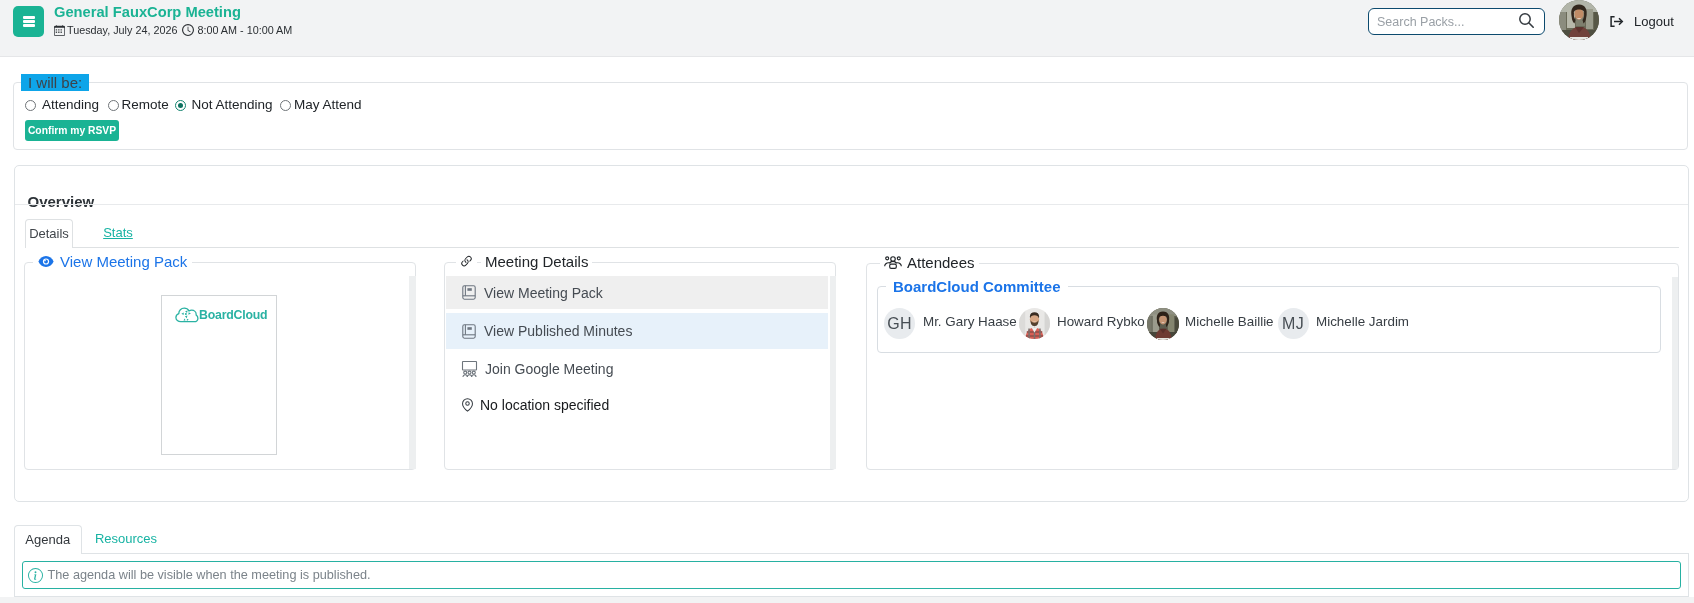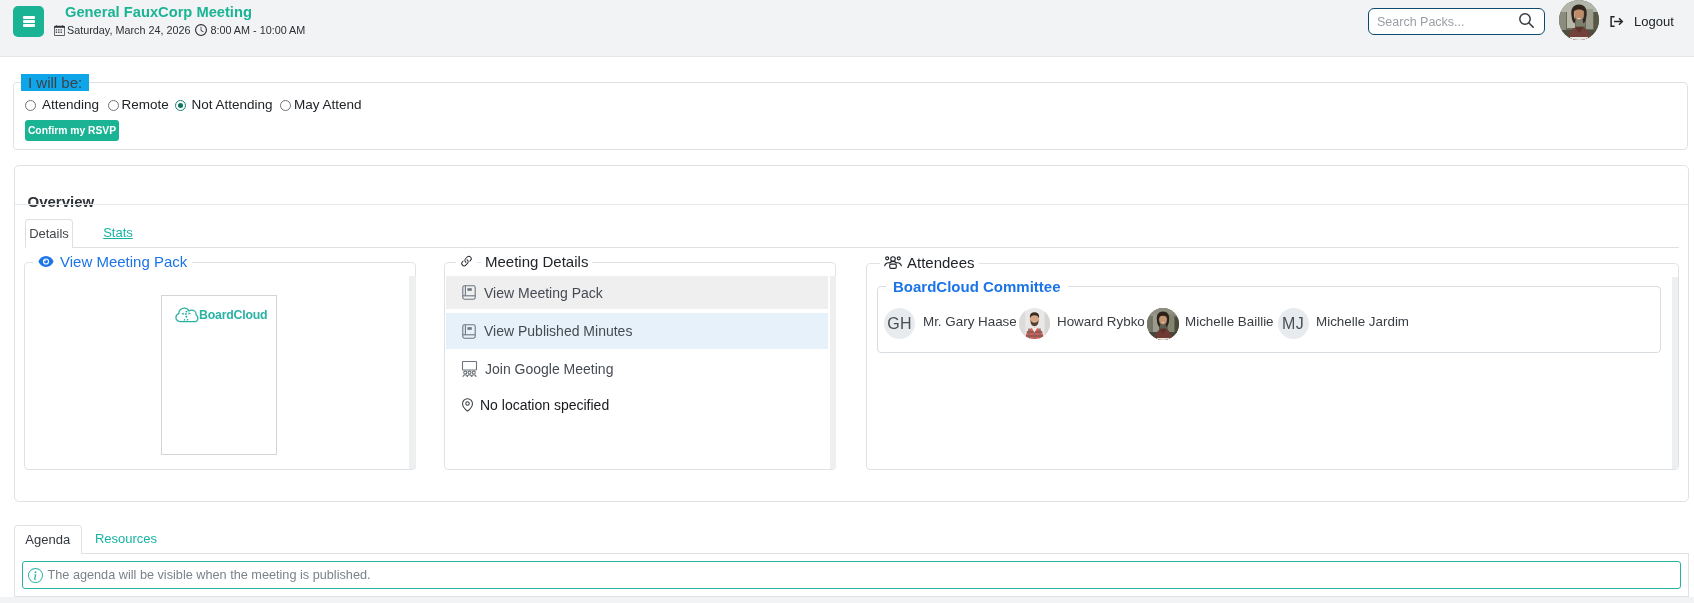--- a/index.html
+++ b/index.html
@@ -3,21 +3,21 @@
 <meta charset="utf-8">
 <style>
 * { margin:0; padding:0; box-sizing:border-box; }
 html,body { width:1694px; height:603px; background:#fff; }
 body { font-family:"Liberation Sans", sans-serif; }
 #root { position:relative; width:1694px; height:603px; background:#fff; overflow:hidden; }
 
 #topbar { position:absolute; left:0; top:0; width:1694px; height:57px; background:#f2f3f4; border-bottom:1px solid #e5e6e8; }
 #burger { position:absolute; left:13px; top:6px; width:31px; height:31px; background:#1ab394; border-radius:5px; }
 .bbar { position:absolute; left:9.5px; width:12px; height:2.4px; background:#fff; border-radius:1px; }
-#title { position:absolute; left:65px; top:4px; font-size:14.7px; font-weight:bold; color:#1ab394; letter-spacing:0; }
+#title { position:absolute; left:54px; top:4px; font-size:14.7px; font-weight:bold; color:#1ab394; letter-spacing:0; }
 #subline { position:absolute; left:54px; top:24px; font-size:10.8px; color:#2b2f33; display:flex; align-items:center; }
 #search { position:absolute; left:1368px; top:8px; width:177px; height:27px; background:#fff; border:1px solid #0c4a6e; border-radius:6px; }
 #search span { position:absolute; left:8px; top:6px; font-size:12.5px; color:#9aa0a6; }
 #searchicon { position:absolute; left:1518px; top:12px; }
 #avatar-top { position:absolute; left:1559px; top:0px; width:40px; height:40px; border-radius:50%; overflow:hidden; }
 #logout { position:absolute; left:1610px; top:14px; display:flex; align-items:center; }
 #logout span { font-size:13px; color:#212529; margin-left:10px; }
 
 .fset { position:absolute; border:1px solid #e0e3e6; border-radius:4px; background:#fff; }
 .legend { position:absolute; background:#fff; display:flex; align-items:center; }
@@ -62,21 +62,21 @@
     <div class="bbar" style="top:10.4px"></div>
     <div class="bbar" style="top:14.3px"></div>
     <div class="bbar" style="top:18.2px"></div>
   </div>
   <div id="title">General FauxCorp Meeting</div>
   <div id="subline">
     <svg width="11" height="11" viewBox="0 0 16 16" fill="#2b2f33" style="margin-right:2px">
         <path d="M3.5 0a.5.5 0 0 1 .5.5V1h8V.5a.5.5 0 0 1 1 0V1h1a2 2 0 0 1 2 2v11a2 2 0 0 1-2 2H2a2 2 0 0 1-2-2V3a2 2 0 0 1 2-2h1V.5a.5.5 0 0 1 .5-.5zM1 4v10a1 1 0 0 0 1 1h12a1 1 0 0 0 1-1V4H1z"></path>
         <path d="M2.5 6h2v2h-2zM6 6h2v2H6zM9.5 6h2v2h-2zM2.5 9.5h2v2h-2zM6 9.5h2v2H6zM9.5 9.5h2v2h-2z" opacity=".85"></path>
       </svg>
-    <span>Saturday, March 24, 2026</span>
+    <span>Tuesday, July 24, 2026</span>
     <svg width="12" height="12" viewBox="0 0 16 16" fill="#2b2f33" style="margin:0 3px 0 5px">
         <path d="M8 16A8 8 0 1 1 8 0a8 8 0 0 1 0 16zM8 1.5a6.5 6.5 0 1 0 0 13 6.5 6.5 0 0 0 0-13z"></path>
         <path d="M7.5 3.5h1V8.3l3 1.8-.5.9L7.5 9z"></path>
       </svg>
     <span>8:00 AM - 10:00 AM</span>
   </div>
   <div id="search">
       <span>Search Packs...</span>
     </div>
   <svg id="searchicon" width="17" height="17" viewBox="0 0 17 17">

